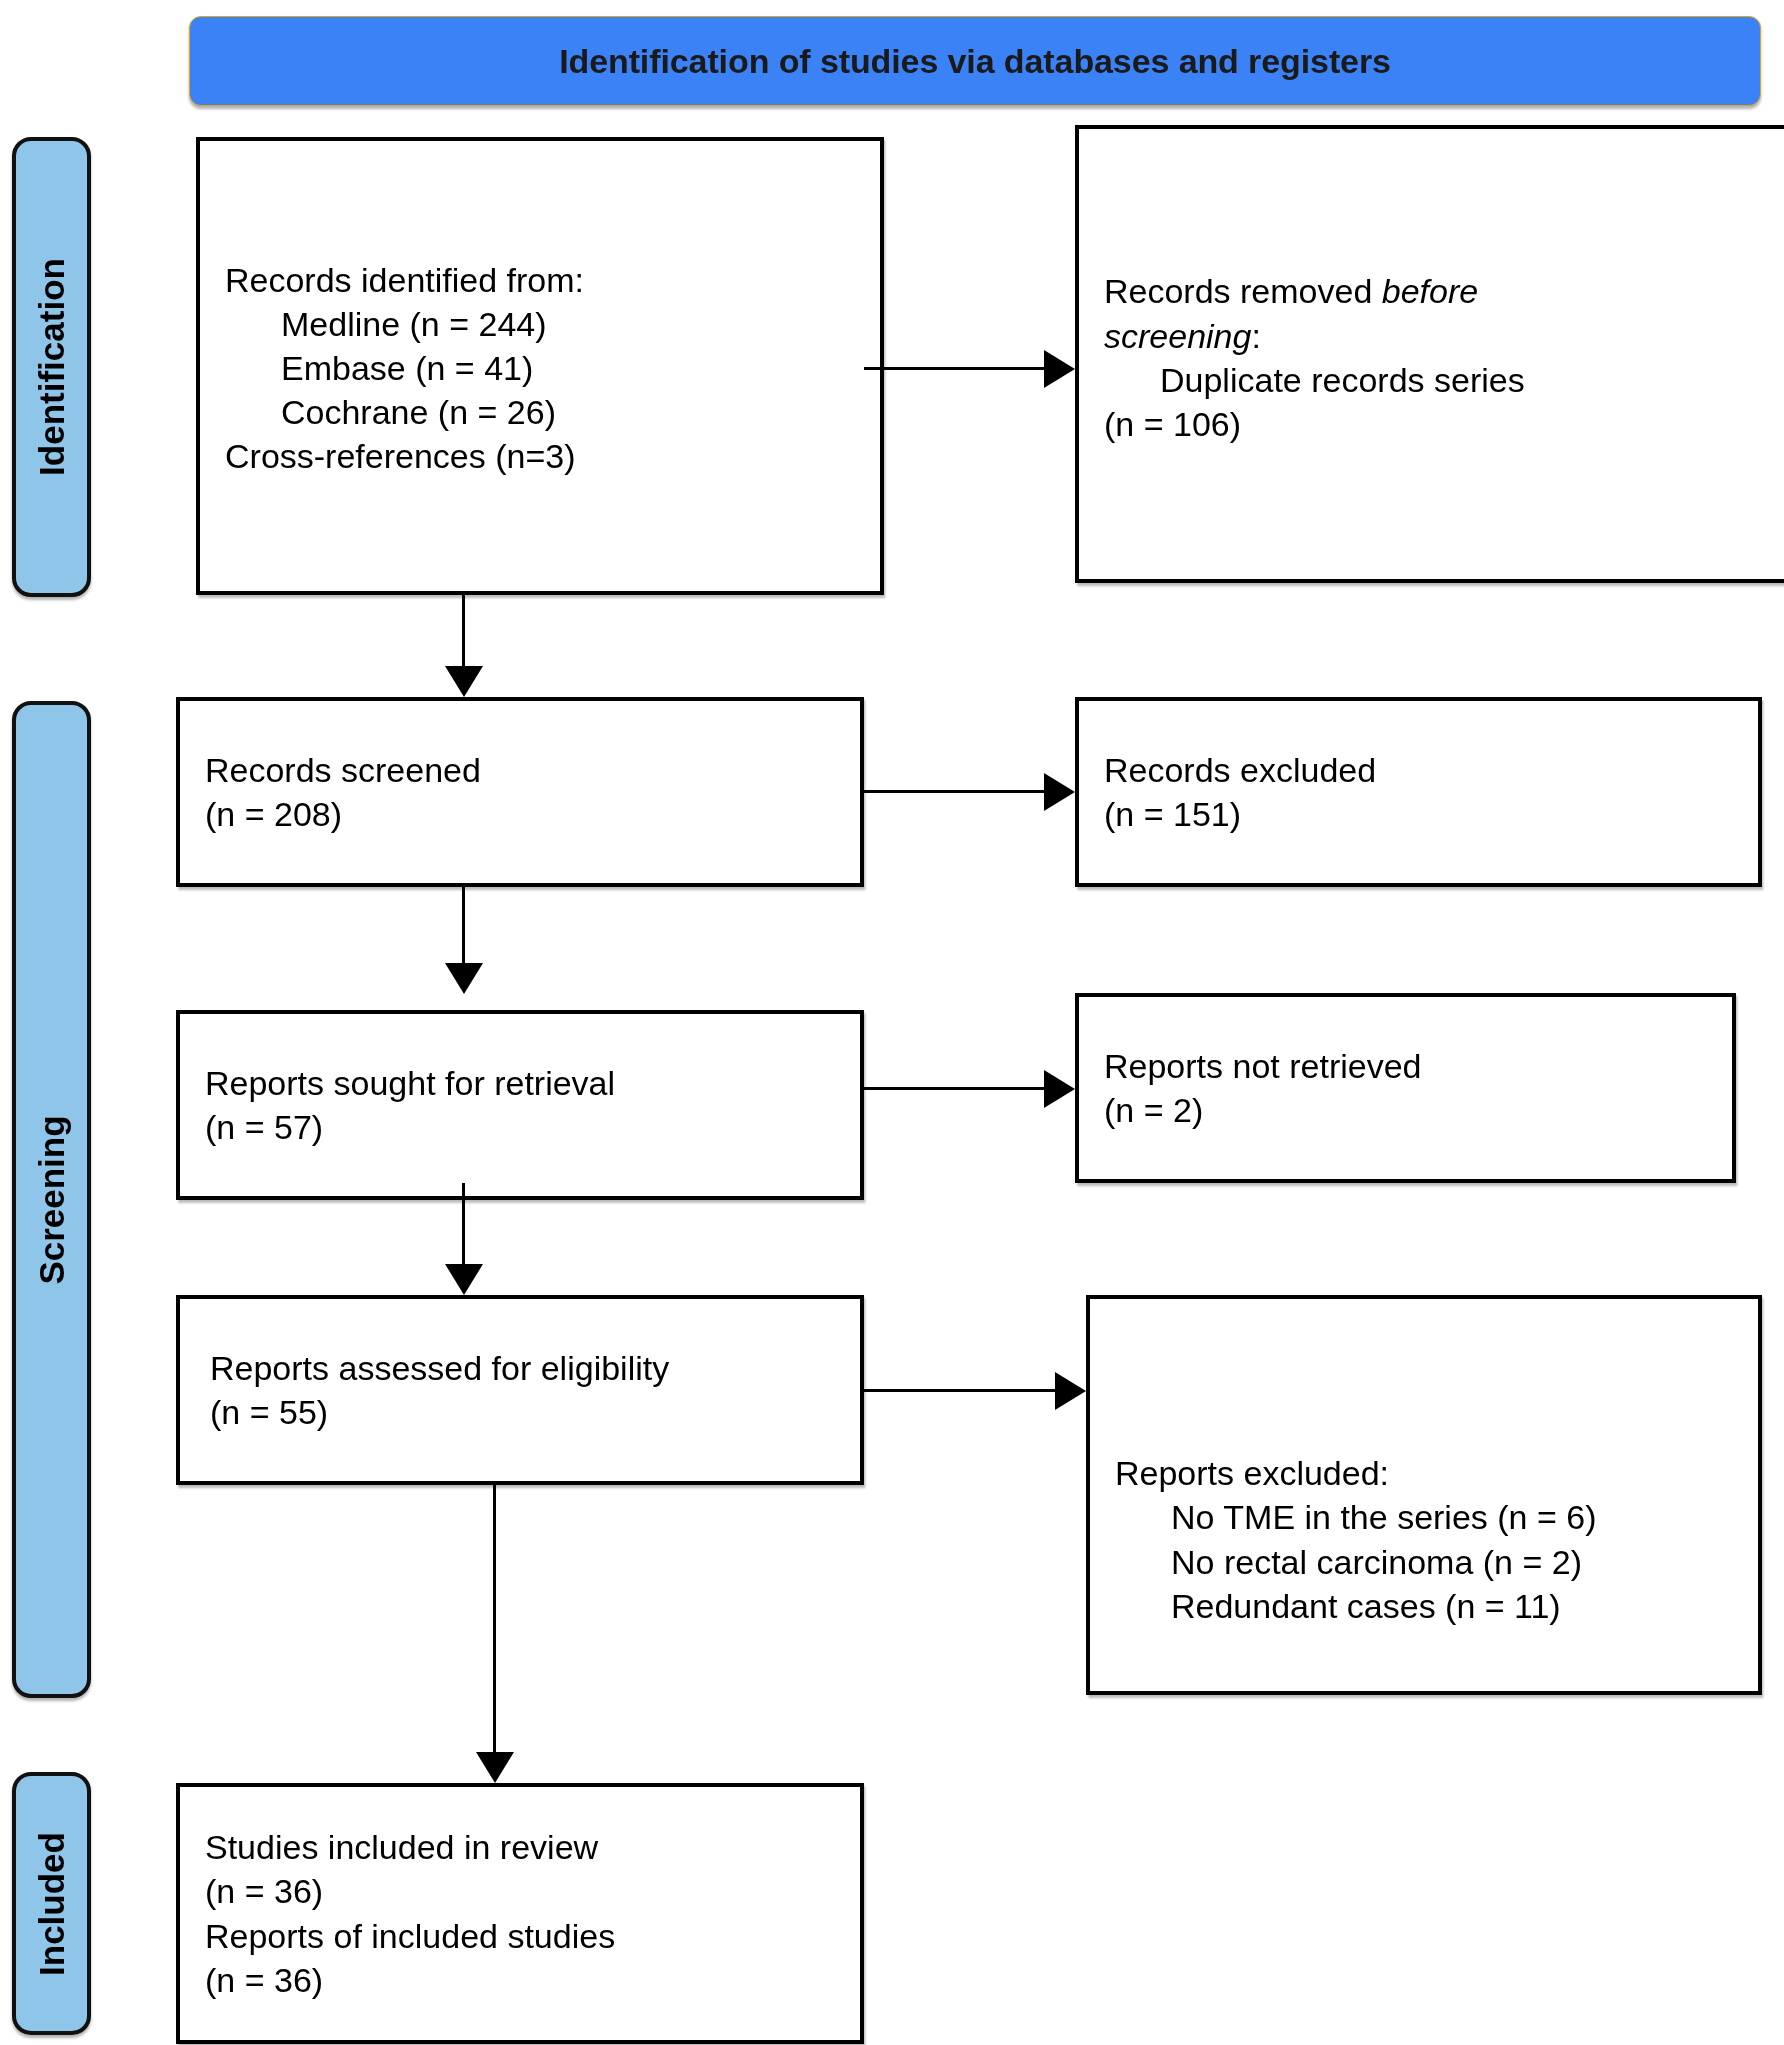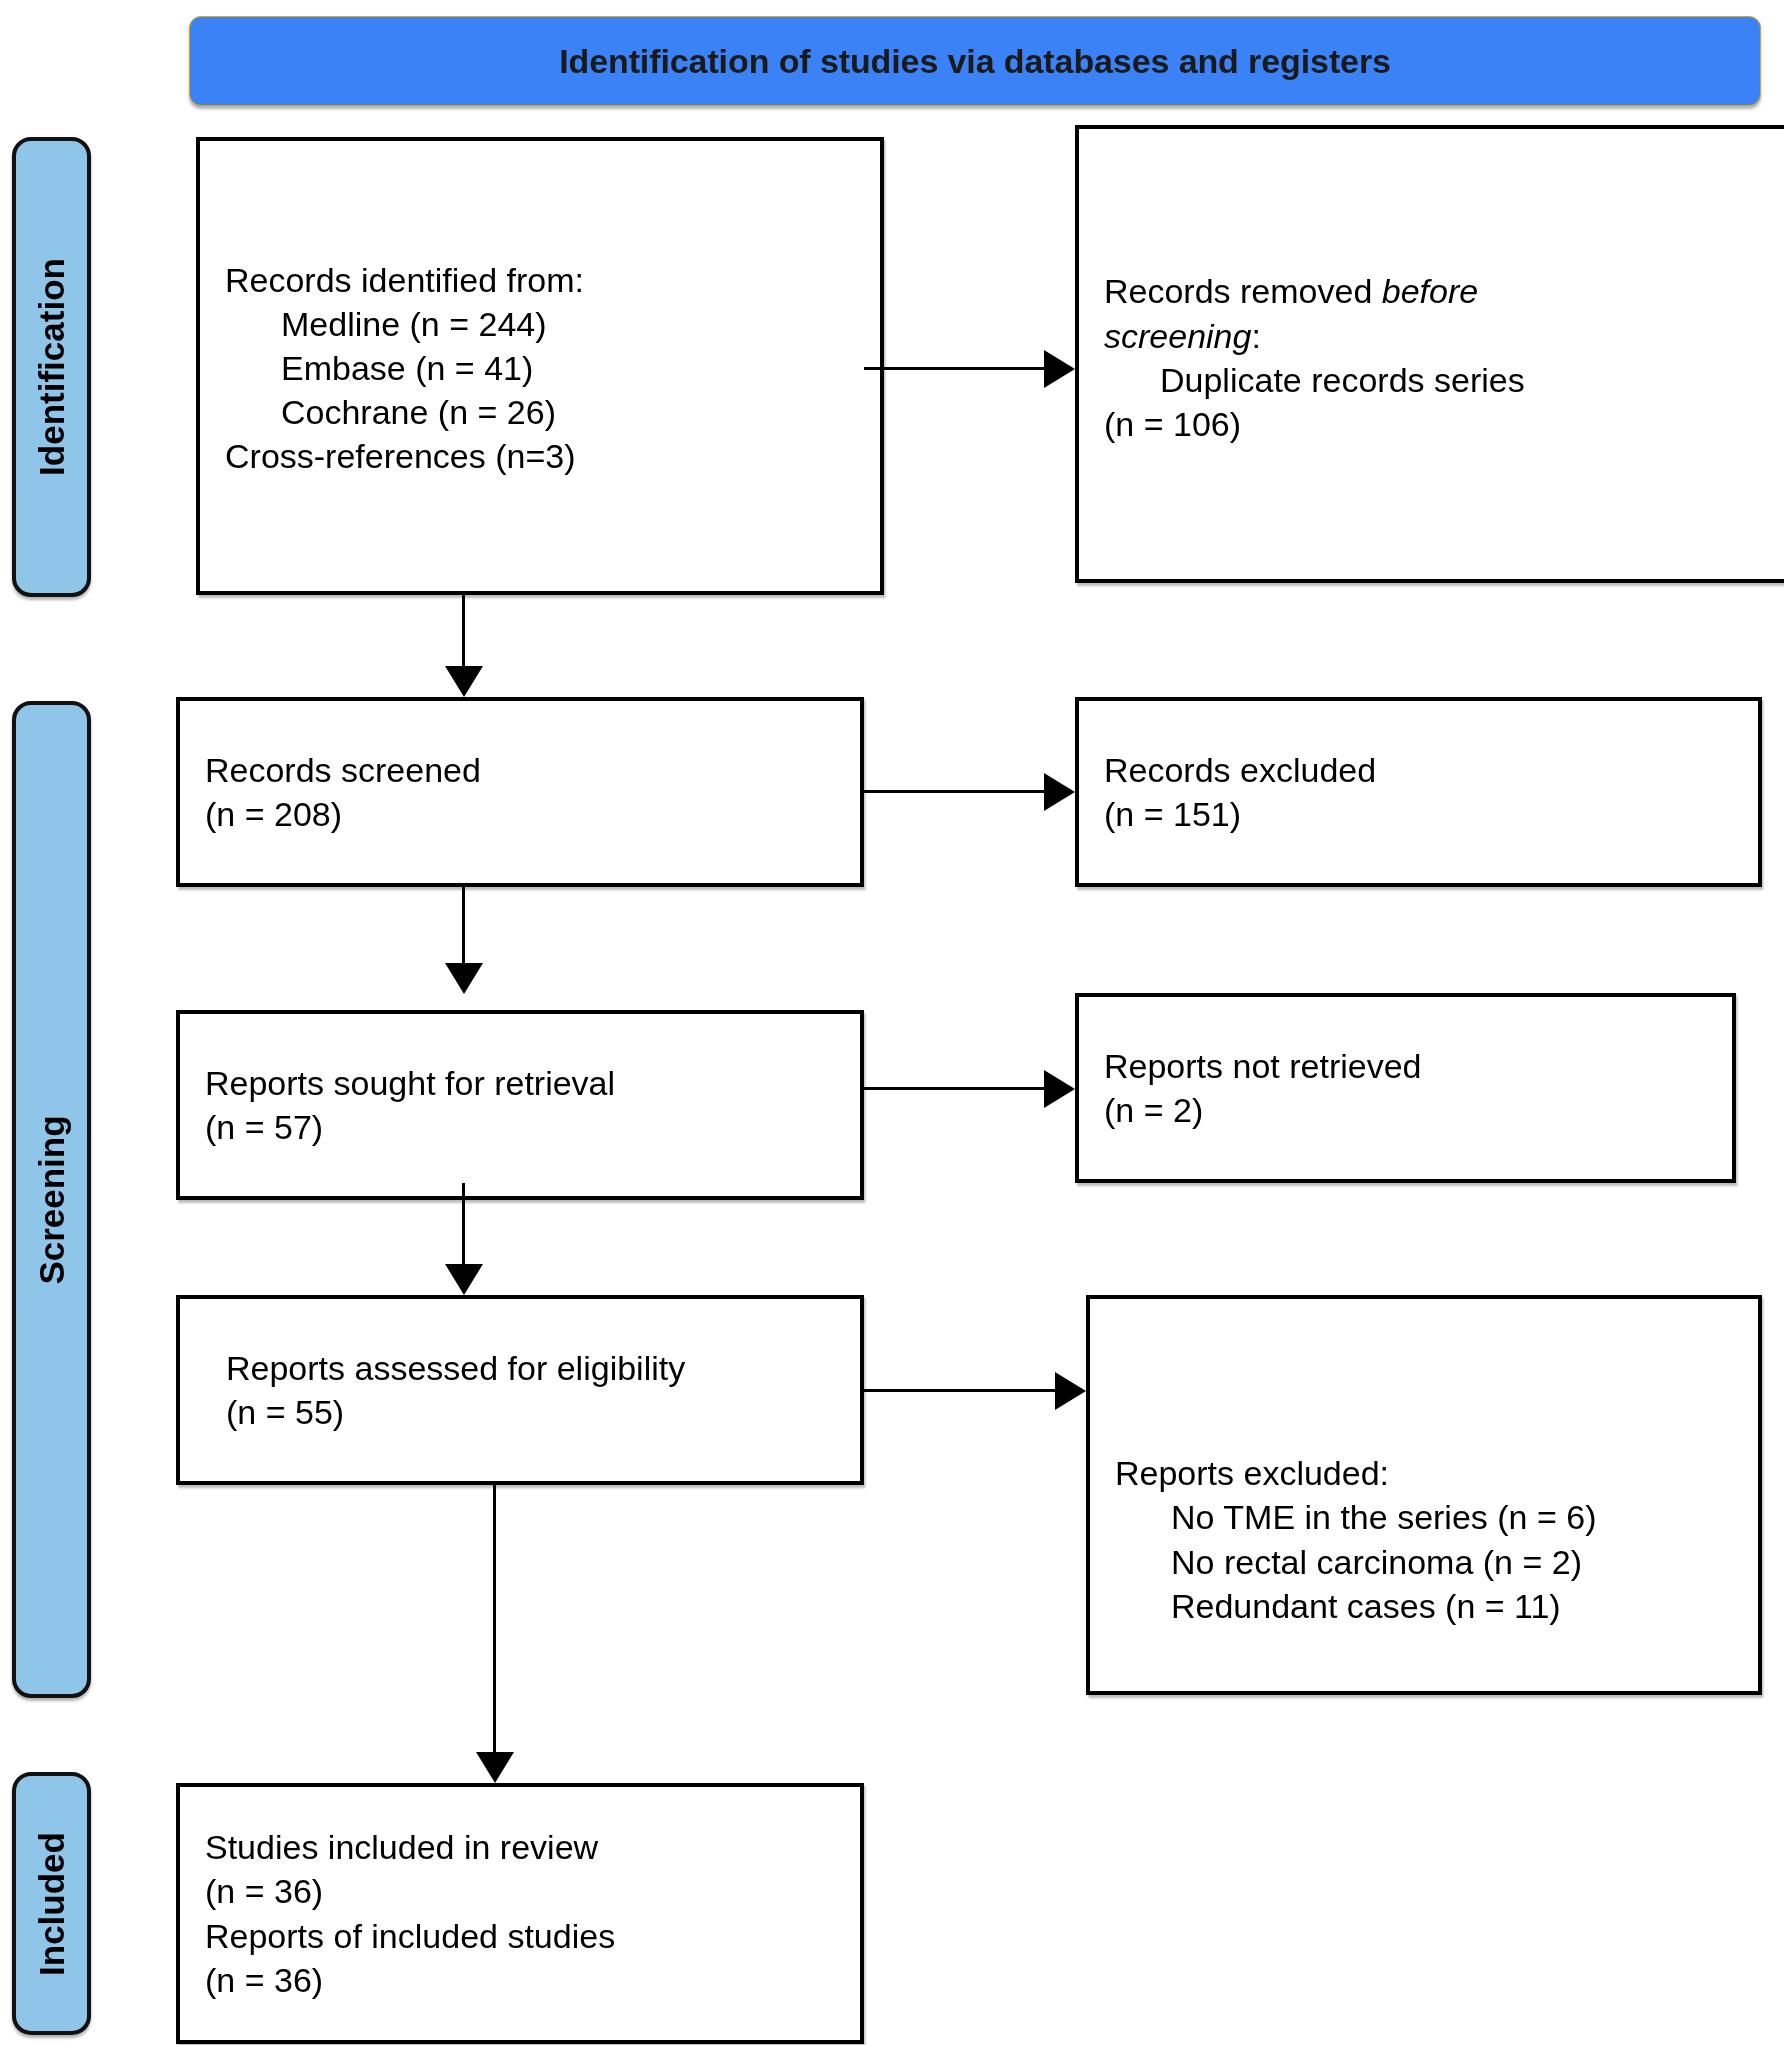--- a/index.html
+++ b/index.html
@@ -77,21 +77,21 @@
     color:#000000;
   }
   .ln{ display:block; white-space:pre; }
   .ln.indent{ padding-left:56px; }
   .em{ font-style:italic; }
 
   
   #node-identified { left:176px; top:137px;  width:688px; height:458px;margin-left:20px; }
   #node-screened   { left:176px; top:697px;  width:688px; height:190px; }
   #node-sought     { left:176px; top:1010px; width:688px; height:190px; }
-  #node-assessed   { left:176px; top:1295px; width:688px; height:190px;padding-left:16px; }
+  #node-assessed   { left:176px; top:1295px; width:688px; height:190px; }
   #node-included   { left:176px; top:1783px; width:688px; height:261px; }
 
   
   #node-removed        { left:1075px; top:125px;  width:774px; height:458px; }
   #node-excluded-rec   { left:1075px; top:697px;  width:687px; height:190px; }
   #node-notretrieved   { left:1075px; top:993px; width:661px; height:190px; }
   #node-excluded-rep   { left:1086px; top:1295px; width:676px; height:400px; }
 
   
   #node-identified .node-body { padding-top:4.4px; }

